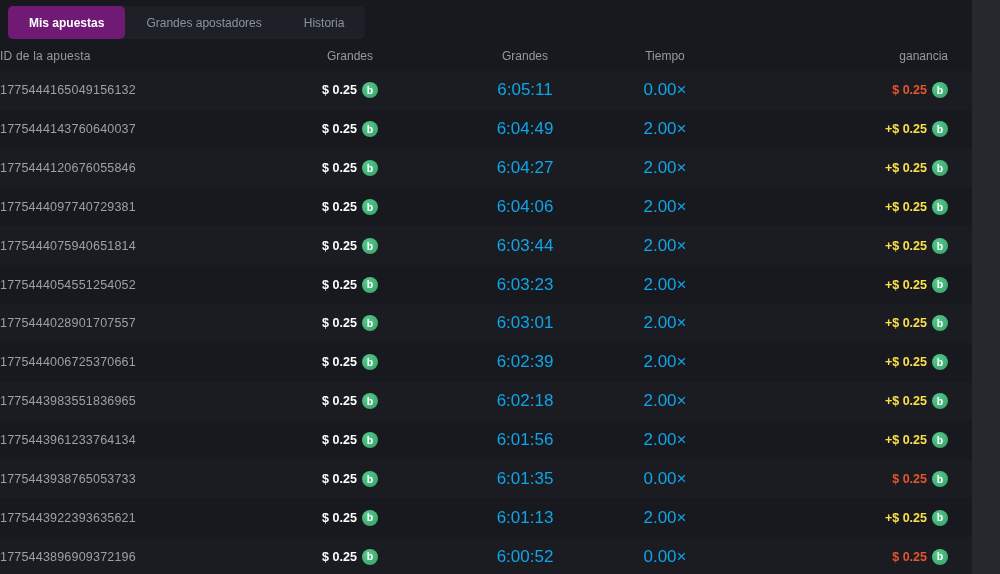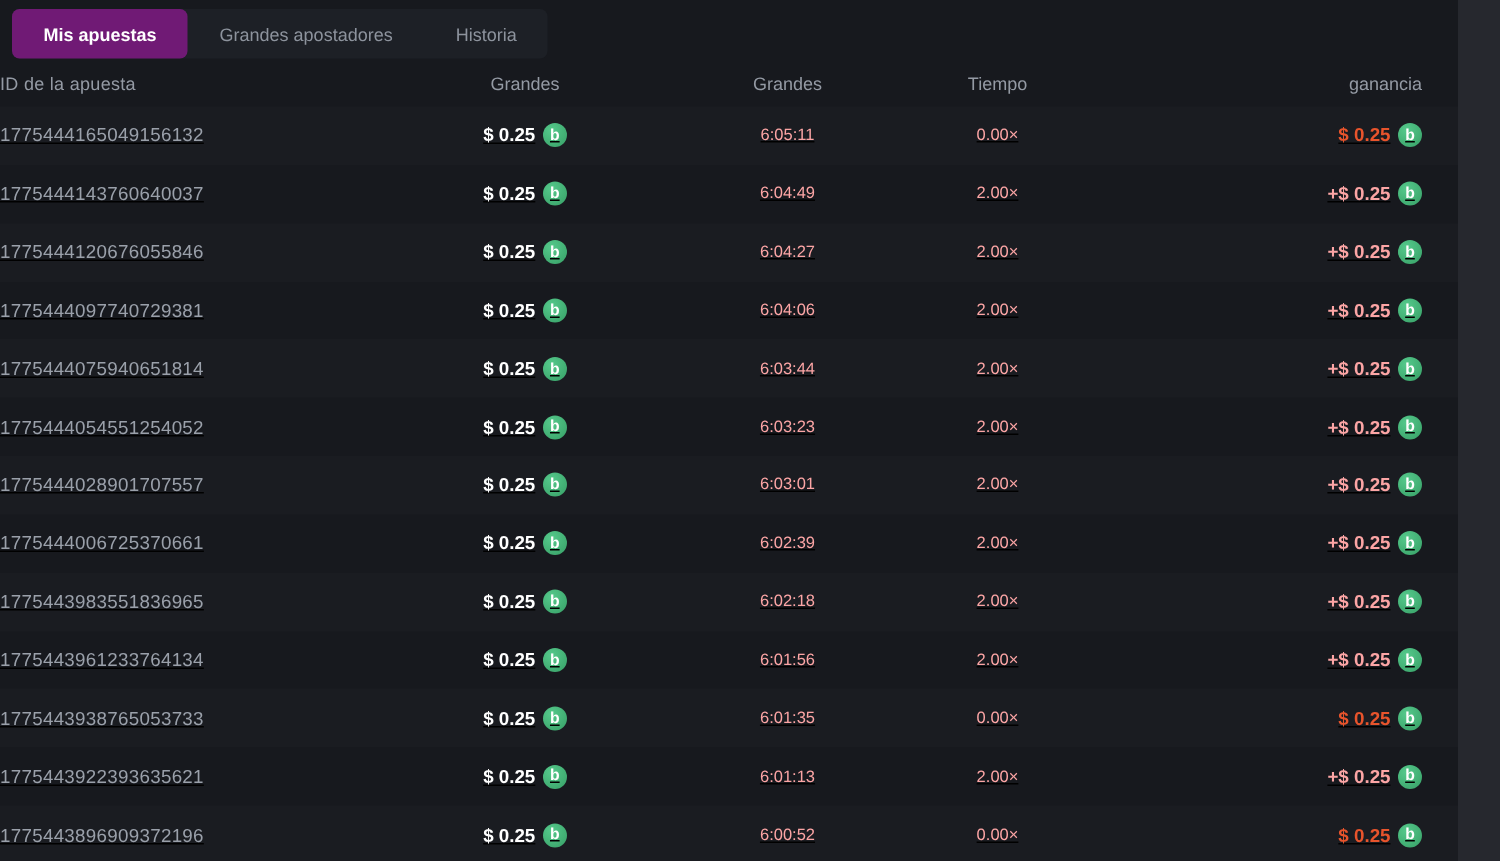--- a/index.html
+++ b/index.html
@@ -59,36 +59,35 @@
     height: 30px;
     margin-top: 2px;
   }
   .header-row .cell {
     color: #949aa4;
     font-size: 12px;
     font-weight: normal;
   }
   .bet-row {
     height: 38.85px;
-    text-decoration: underline;
   }
   .bet-row:nth-child(odd) {
     background: rgba(255,255,255,0.016);
   }
 
   .c-id {
     justify-self: start;
     color: #9aa0aa;
     font-size: 12.5px;
     letter-spacing: 0.2px;
   }
   .c-center {
     justify-self: center;
-    color: #fca5a5;
-    font-size: 11px;
+    color: #0ea5e9;
+    font-size: 17px;
   }
   .c-bet {
     justify-self: center;
     display: flex;
     align-items: center;
     gap: 5px;
   }
   .c-bet .val {
     color: #ffffff;
     font-weight: bold;
@@ -98,21 +97,21 @@
     justify-self: end;
     padding-right: 24px;
     display: flex;
     align-items: center;
     gap: 5px;
   }
   .c-profit .val {
     font-weight: bold;
     font-size: 12.5px;
   }
-  .bet-row.win .c-profit .val { color: #fca5a5; }
+  .bet-row.win .c-profit .val { color: #fde047; }
   .bet-row.loss .c-profit .val { color: #e8542c; }
 
   .coin {
     width: 16px;
     height: 16px;
     border-radius: 50%;
     background: radial-gradient(circle at 35% 30%, #55c98b, #379f66);
     color: #ffffff;
     font-size: 10.5px;
     font-weight: bold;

